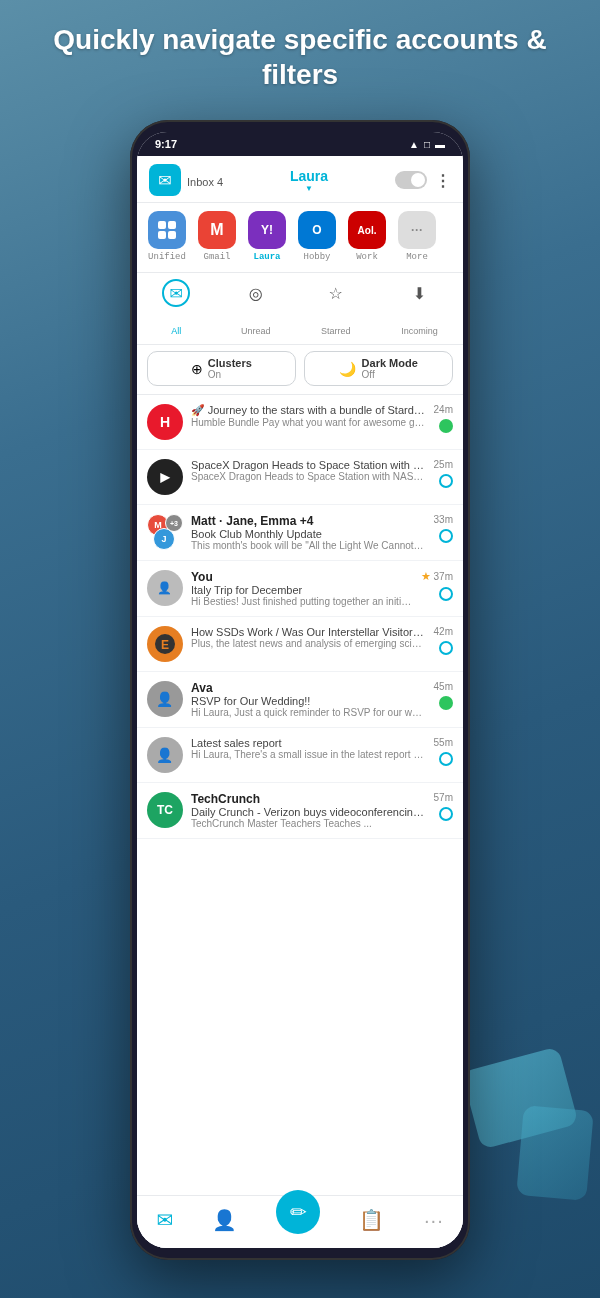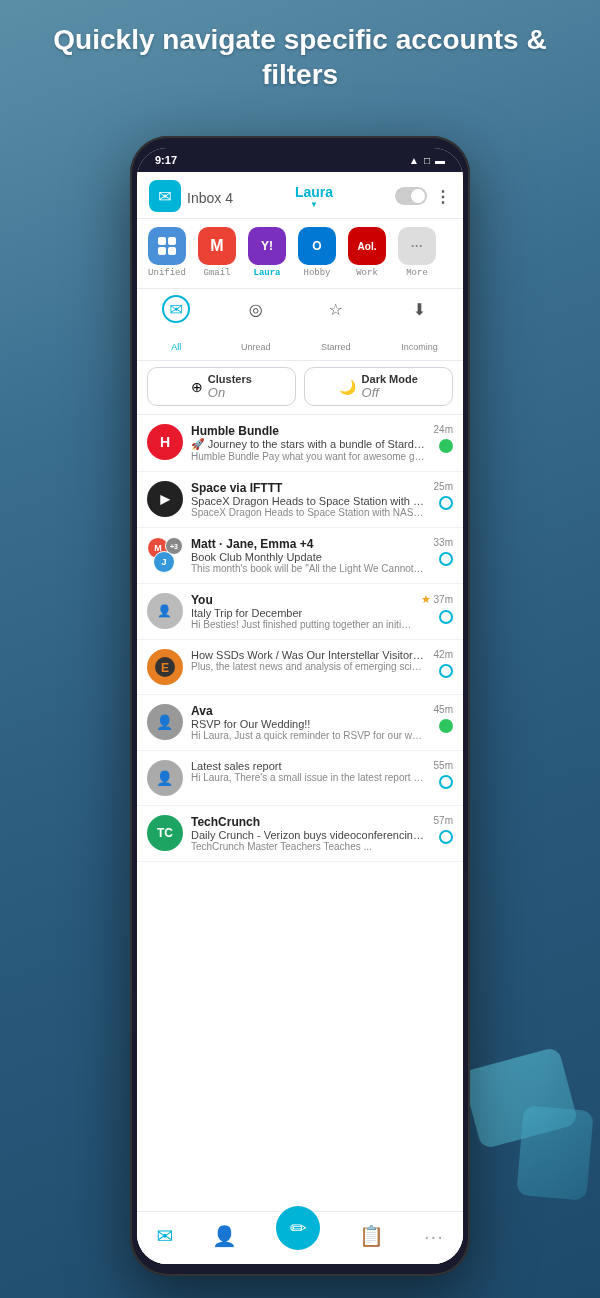--- a/index.html
+++ b/index.html
@@ -19,21 +19,21 @@
       color: white;
       font-size: 28px;
       font-weight: 800;
       line-height: 1.25;
       text-shadow: 0 1px 3px rgba(0,0,0,0.3);
     }
 
     
     .phone-frame {
       position: absolute;
-      top: 136px;
+      top: 120px;
       left: 50%;
       transform: translateX(-50%);
       width: 340px;
       height: 1140px;
       background: #1a1a2e;
       border-radius: 38px;
       box-shadow: 0 20px 60px rgba(0,0,0,0.5), inset 0 0 0 2px #333;
       overflow: hidden;
     }
 
@@ -101,21 +101,21 @@
     .inbox-icon-wrap {
       width: 32px;
       height: 32px;
       background: #00b4d8;
       border-radius: 8px;
       display: flex;
       align-items: center;
       justify-content: center;
     }
     .inbox-badge {
-      font-size: 14px;
+      font-size: 11px;
       color: #555;
       margin-top: 4px;
     }
     .top-bar-center {
       display: flex;
       flex-direction: column;
       align-items: center;
     }
     .account-name {
       color: #00b4d8;
@@ -260,23 +260,22 @@
     .opt-text {
       display: flex;
       flex-direction: column;
     }
     .opt-title {
       font-size: 11px;
       font-weight: 600;
       color: #333;
     }
     .opt-subtitle {
-      font-size: 13px;
+      font-size: 10px;
       color: #888;
-      font-style: italic;
     }
 
     
     .email-list {
       flex: 1;
       overflow-y: auto;
       background: white;
     }
 
     .email-item {
@@ -565,34 +564,32 @@
             <span class="opt-subtitle">Off</span>
           </div>
         </div>
       </div>
 
       <div class="email-list">
 
         <div class="email-item">
           <div class="avatar" style="background:#e8192c;">H</div>
           <div class="email-body">
-            <div class="email-sender">Humble Bundle</div>
             <div class="email-subject">🚀 Journey to the stars with a bundle of Stardock strategy ...</div>
             <div class="email-preview">Humble Bundle Pay what you want for awesome games a...</div>
           </div>
           <div class="email-meta">
             <span class="email-time">24m</span>
             <div class="email-dot green-filled"></div>
           </div>
         </div>
 
         <div class="email-item">
           <div class="avatar" style="background:#222; font-size:12px;">▶</div>
           <div class="email-body">
-            <div class="email-sender">Space via IFTTT</div>
             <div class="email-subject">SpaceX Dragon Heads to Space Station with NASA Scienc...</div>
             <div class="email-preview">SpaceX Dragon Heads to Space Station with NASA Scienc...</div>
           </div>
           <div class="email-meta">
             <span class="email-time">25m</span>
             <div class="email-dot"></div>
           </div>
         </div>
 
         <div class="email-item">

